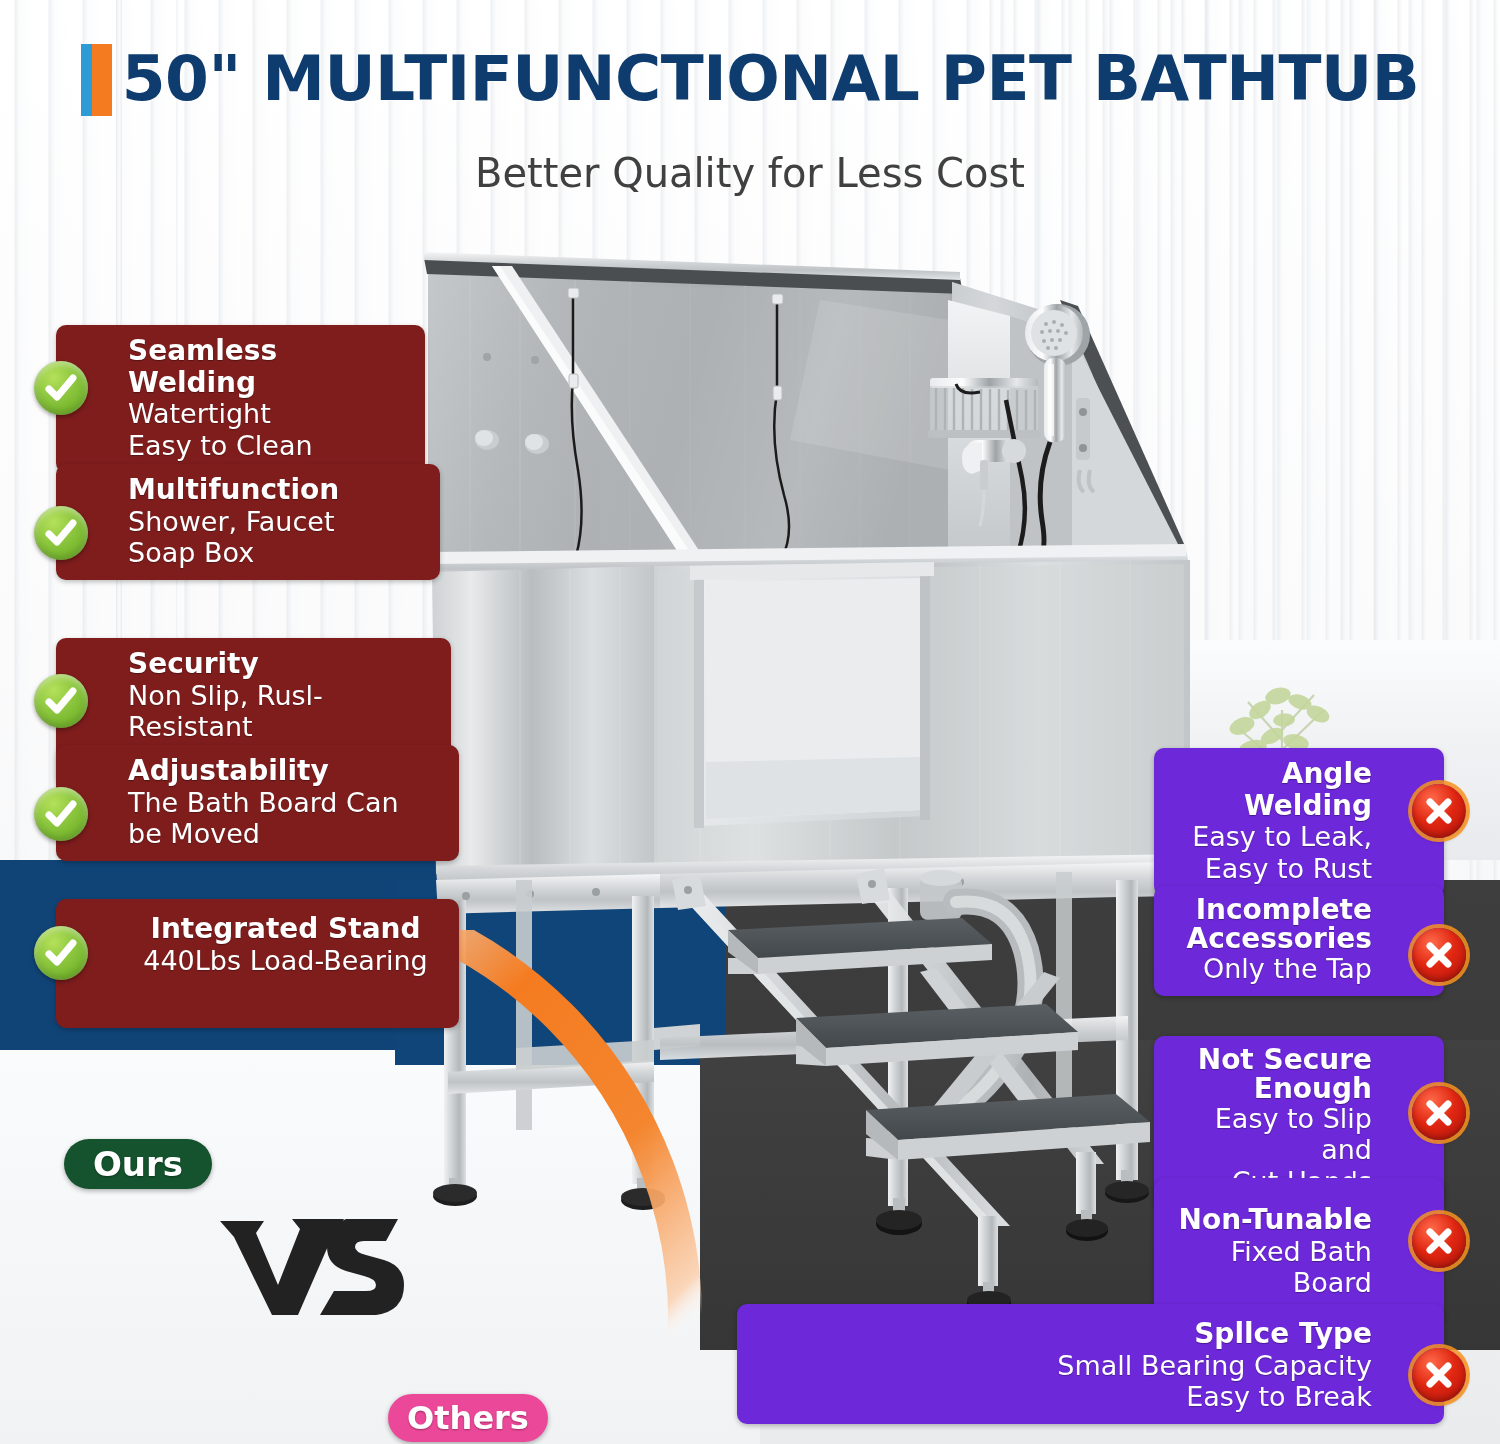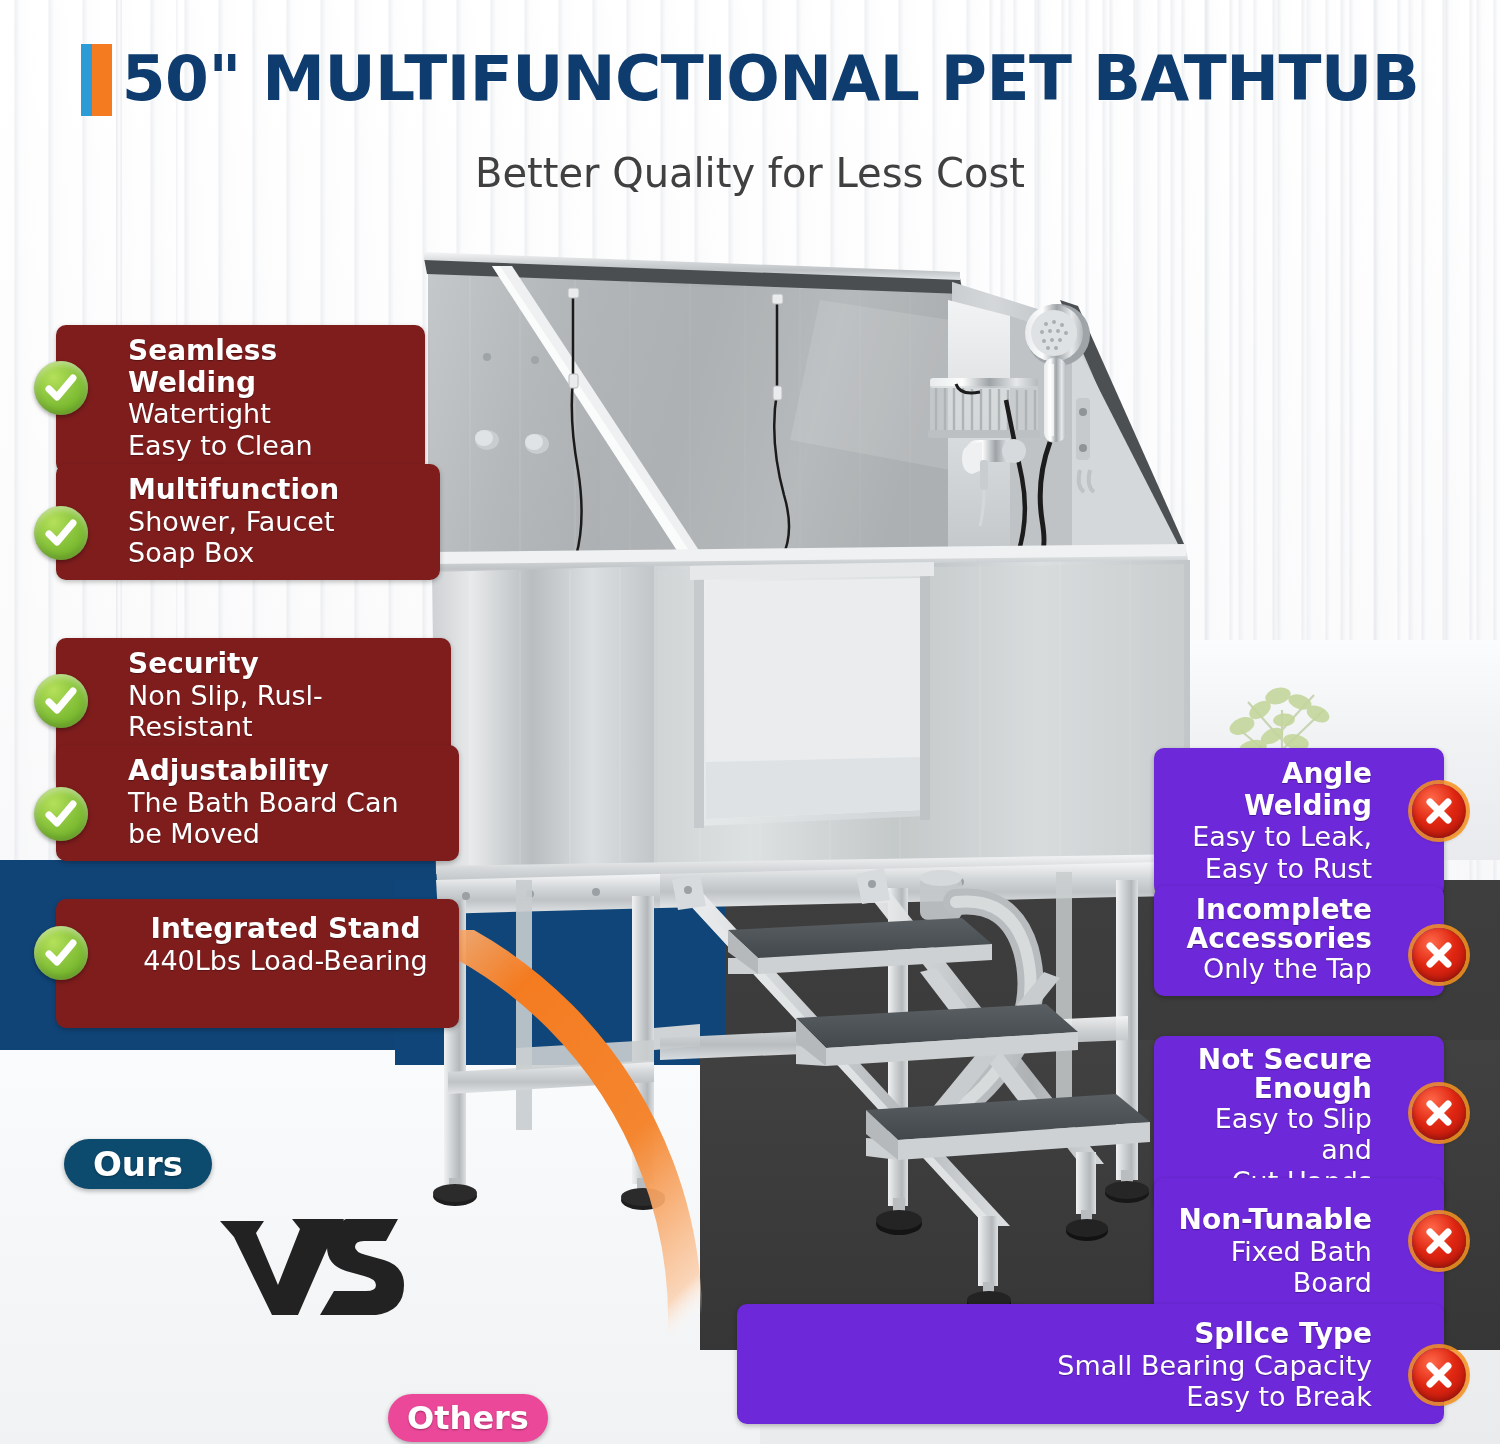--- a/index.html
+++ b/index.html
@@ -141,21 +141,21 @@
 
   
   .arc { position:absolute; left:215px; top:930px; width:560px; height:560px; overflow:hidden; }
   .pill {
     position:absolute; border-radius:999px; color:#fff;
     font-family:"DejaVu Sans", sans-serif; font-weight:bold;
     display:flex; align-items:center; justify-content:center;
     box-shadow:0 2px 5px rgba(0,0,0,.3);
     text-shadow:0 1px 2px rgba(0,0,0,.35);
   }
-  .pill-ours { left:64px; top:1139px; width:148px; height:50px; background:#0c4a6e; font-size:34px; }
+  .pill-ours { left:64px; top:1139px; width:148px; height:50px; background:#14532d; font-size:34px; }
   .pill-others { left:388px; top:1394px; width:160px; height:48px; background:#ec4899; font-size:32px; }
   .vs-logo { position:absolute; left:216px; top:1211px; width:190px; height:110px; }
 </style>
 </head>
 <body>
 
 <div id="stage">
 
   <div class="bg-room"></div>
   <div class="blinds"></div>

